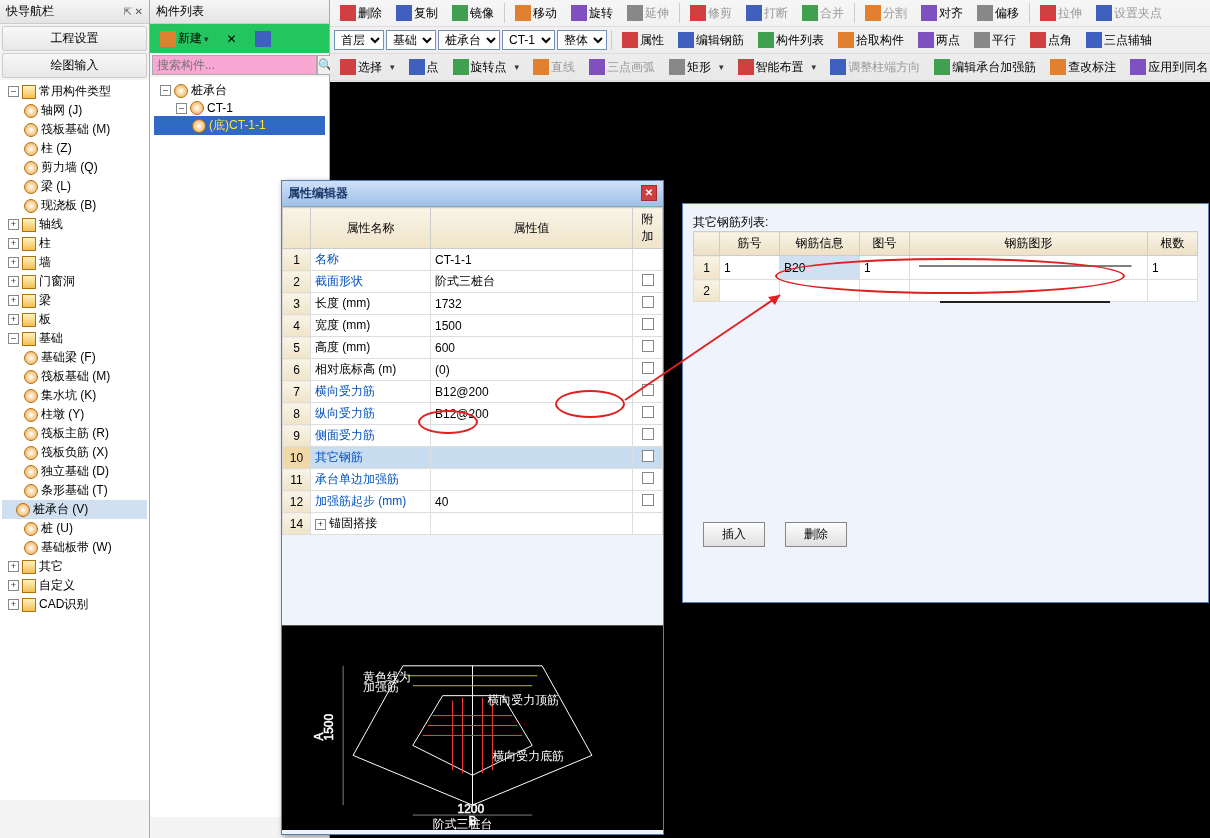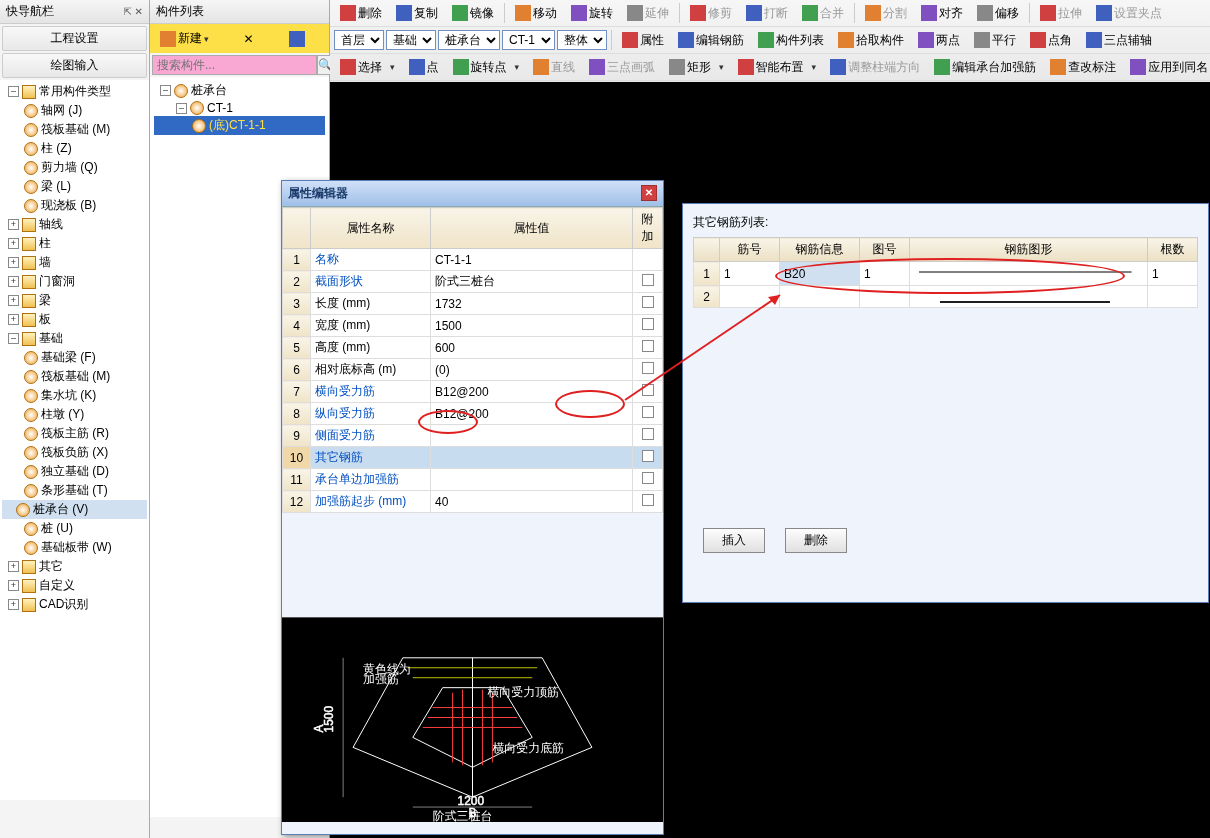--- a/index.html
+++ b/index.html
@@ -16,21 +16,21 @@
 .tree-item.lv2 { padding-left: 22px; }
 .tree-item.lv3 { padding-left: 38px; }
 .tree-item.selected { background: #d0e0f0; padding-left: 14px; }
 .tree-ico { width: 14px; height: 14px; display: inline-block; background: #f0a030; border: 1px solid #b07010; }
 .tree-ico.folder { background: linear-gradient(#fff2c0, #f0c050); }
 .tree-ico.gear { background: radial-gradient(#fff, #f0a030); border-radius: 50%; }
 .expander { width: 11px; height: 11px; border: 1px solid #888; background: #fff; display: inline-flex; align-items: center; justify-content: center; font-size: 9px; line-height: 9px; color: #333; }
 
 
 .comp-panel { position: absolute; top: 0; left: 150px; width: 180px; height: 838px; background: #f4f4f4; border-right: 1px solid #aaa; }
-.comp-toolbar { padding: 3px; display: flex; gap: 21px; align-items: center; background: #fde047; }
+.comp-toolbar { padding: 3px; display: flex; gap: 4px; align-items: center; background: #22c55e; }
 .comp-btn { padding: 2px 6px; border: 1px solid transparent; cursor: pointer; display: flex; align-items: center; gap: 2px; }
 .search-box { margin: 2px; display: flex; }
 .search-input { flex: 1; padding: 2px 4px; border: 1px solid #aaa; background: #f9a8d4; }
 .search-go { width: 22px; border: 1px solid #aaa; background: #f0f0f0; cursor: pointer; }
 .comp-tree { background: #fff; height: 740px; padding: 4px; }
 .comp-tree .tree-item.sel { background: #316ac5; color: #fde047; }
 
 
 .toolbar-area { position: absolute; top: 0; left: 330px; right: 0; height: 82px; background: linear-gradient(#f6f6f6, #e8e8e8); }
 .tb-row { display: flex; align-items: center; padding: 2px 4px; border-bottom: 1px solid #ddd; gap: 2px; height: 27px; }
@@ -60,28 +60,28 @@
 .prop-table td { border: 1px solid #ddd; padding: 2px 4px; height: 18px; }
 .prop-table td.rownum { background: linear-gradient(#f8f4e8, #f0e4c8); text-align: center; width: 28px; }
 .prop-table td.name { width: 120px; }
 .prop-table td.name.link { color: #0050c0; }
 .prop-table tr.highlight td { background: #c8dcf0; }
 .prop-table tr.highlight td.rownum { background: #f0d8a8; }
 .prop-table td.chk { text-align: center; width: 30px; }
 .chk-box { width: 12px; height: 12px; border: 1px solid #888; display: inline-block; background: #fff; }
 
 
-.preview { position: absolute; bottom: 12px; left: 0; right: 0; height: 205px; background: #000; border-top: 1px solid #555; }
+.preview { position: absolute; bottom: 4px; left: 0; right: 0; height: 205px; background: #000; border-top: 1px solid #555; }
 .preview svg { width: 100%; height: 100%; }
 
 
 .dlg-rebar { top: 203px; left: 682px; width: 527px; height: 400px; background: #eef3fc; }
 .dlg-rebar .dlg-title { background: linear-gradient(#4a7ad0, #2050b0); color: #fff; }
 .rebar-body { padding: 10px; background: #eef3fc; }
-.rebar-label { margin-bottom: 6px; }
+.rebar-label { }
 .rebar-table { width: 100%; border-collapse: collapse; background: #fff; }
 .rebar-table th { background: linear-gradient(#f8f4e8, #ece0c4); border: 1px solid #ccc; padding: 3px; font-weight: normal; }
 .rebar-table td { border: 1px solid #ddd; padding: 2px 4px; height: 22px; }
 .rebar-table td.rn { background: linear-gradient(#f8f4e8, #f0e4c8); text-align: center; width: 26px; }
 .rebar-table td.editing { background: #d0e0f0; }
 .rebar-btns { margin-top: 220px; display: flex; gap: 20px; padding-left: 10px; }
 .rebar-btns button { padding: 3px 18px; border: 1px solid #888; background: linear-gradient(#fdfdfd, #e0e0e0); cursor: pointer; }
 
 
 .annot { position: absolute; pointer-events: none; }
@@ -501,20 +501,26 @@
           <td class="rownum">11</td>
           <td class="name link">承台单边加强筋</td>
           <td></td>
           <td class="chk"><span class="chk-box"></span></td>
         </tr>
         <tr>
           <td class="rownum">12</td>
           <td class="name link">加强筋起步 (mm)</td>
           <td>40</td>
           <td class="chk"><span class="chk-box"></span></td>
+        </tr>
+        <tr>
+          <td class="rownum">14</td>
+          <td class="name"><span class="expander">+</span> 锚固搭接</td>
+          <td></td>
+          <td class="chk"></td>
         </tr>
       </tbody>
   </table>
   <div class="preview">
     <svg viewBox="0 0 380 205">
       <g stroke="#fff" stroke-width="1" fill="none">
         <polygon points="120,40 260,40 310,130 190,180 70,130"></polygon>
         <polygon points="160,70 220,70 250,120 190,150 130,120"></polygon>
         <line x1="190" y1="40" x2="190" y2="180"></line>
       </g>

